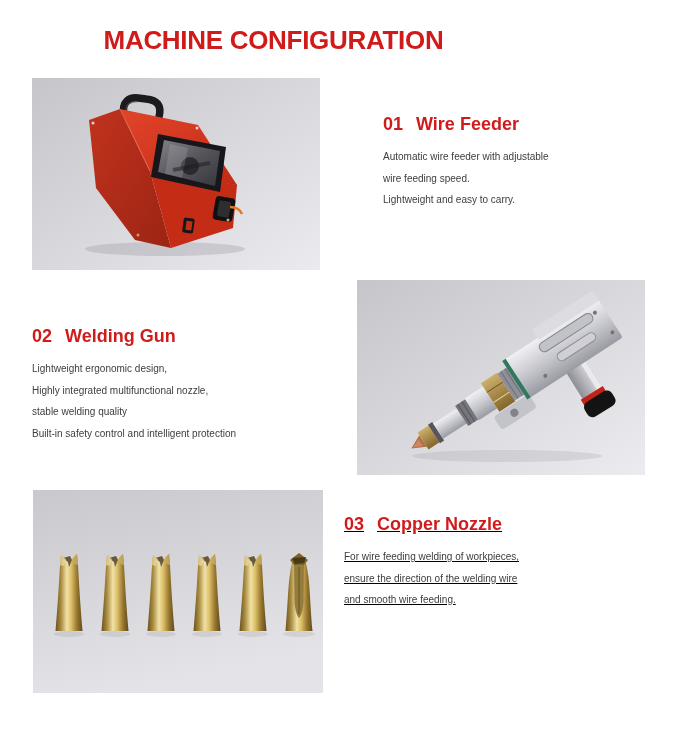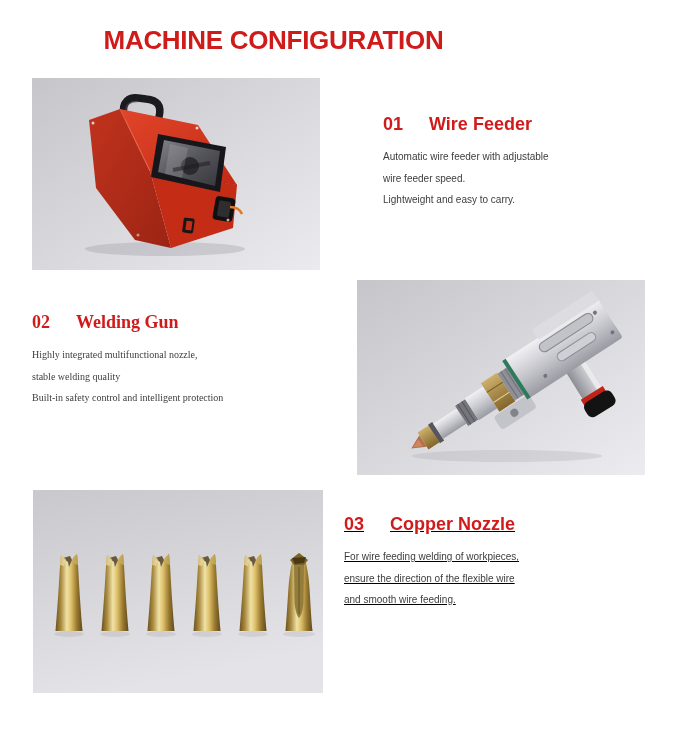--- a/index.html
+++ b/index.html
@@ -19,27 +19,27 @@
     color: var(--red);
     white-space: nowrap;
   }
   .photo { position: absolute; line-height: 0; }
   .photo svg { display: block; }
   .photo-1 { left: 32px; top: 78px; width: 288px; height: 192px; }
   .photo-2 { left: 357px; top: 280px; width: 288px; height: 195px; }
   .photo-3 { left: 33px; top: 490px; width: 290px; height: 203px; }
   .textblock { position: absolute; white-space: nowrap; }
   .text-1 { left: 383px; top: 112px; }
-  .text-2 { left: 32px; top: 310px; font-family: Liberation Serif, serif; }
+  .text-2 { left: 32px; top: 324px; }
   .text-3 { left: 344px; top: 512px; text-decoration: underline; }
   .heading {
     font-size: 18px; font-weight: bold; color: var(--red);
     line-height: 24px; height: 24px; margin-bottom: 10px;
   }
-  .heading .num { margin-right: 26px; }
+  .heading .num { margin-right: 13px; }
   .line {
     font-size: 10px; line-height: 21.5px; color: var(--body-text);
   }
 </style>
 </head>
 <body>
 
 <div class="page">
 
   <h1 class="title">MACHINE CONFIGURATION</h1>
@@ -97,28 +97,29 @@
       <circle cx="196" cy="142" r="1.5" fill="#f2d0c8" opacity="0.8"></circle>
       <circle cx="106" cy="157" r="1.5" fill="#e8c0b8" opacity="0.7"></circle>
     </svg>
   </div>
 
   <div class="textblock text-1">
     <div class="heading">
       <span class="num">01</span><span>Wire Feeder</span>
     </div>
     <div class="line">Automatic wire feeder with adjustable</div>
-    <div class="line">wire feeder speed.</div>
+    <div class="line">wire feeding speed.</div>
     <div class="line">Lightweight and easy to carry.</div>
   </div>
 
   <div class="textblock text-2">
     <div class="heading">
       <span class="num">02</span><span>Welding Gun</span>
     </div>
+    <div class="line">Lightweight ergonomic design,</div>
     <div class="line">Highly integrated multifunctional nozzle,</div>
     <div class="line">stable welding quality</div>
     <div class="line">Built-in safety control and intelligent protection</div>
   </div>
 
   <div class="photo photo-2">
     <svg viewBox="0 0 288 195" width="288" height="195">
       <defs>
         <linearGradient id="g2bg" x1="0" y1="0" x2="1" y2="1">
           <stop offset="0" stop-color="#c6c6ca"></stop>
@@ -248,17 +249,17 @@
         </g>
       </g>
     </svg>
   </div>
 
   <div class="textblock text-3">
     <div class="heading">
       <span class="num">03</span><span>Copper Nozzle</span>
     </div>
     <div class="line">For wire feeding welding of workpieces,</div>
-    <div class="line">ensure the direction of the flexible wire</div>
+    <div class="line">ensure the direction of the welding wire</div>
     <div class="line">and smooth wire feeding.</div>
   </div>
 
 </div>
 
 </body></html>

